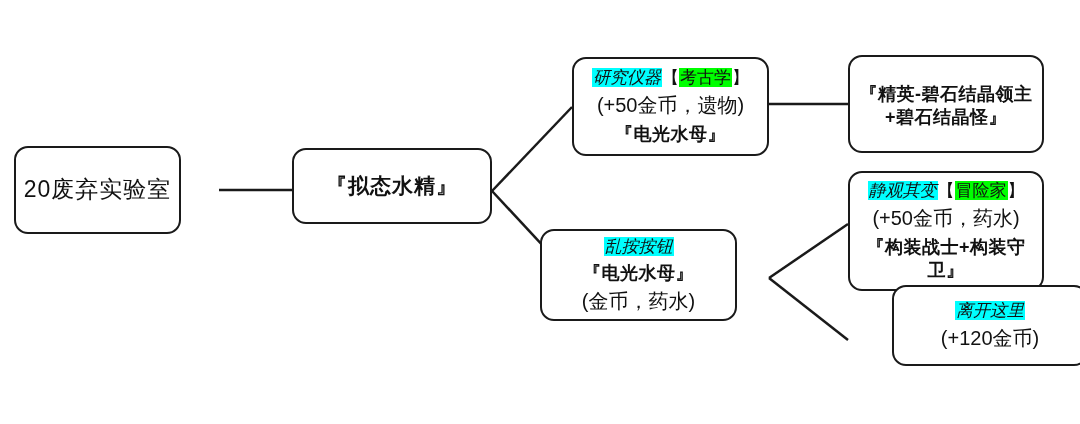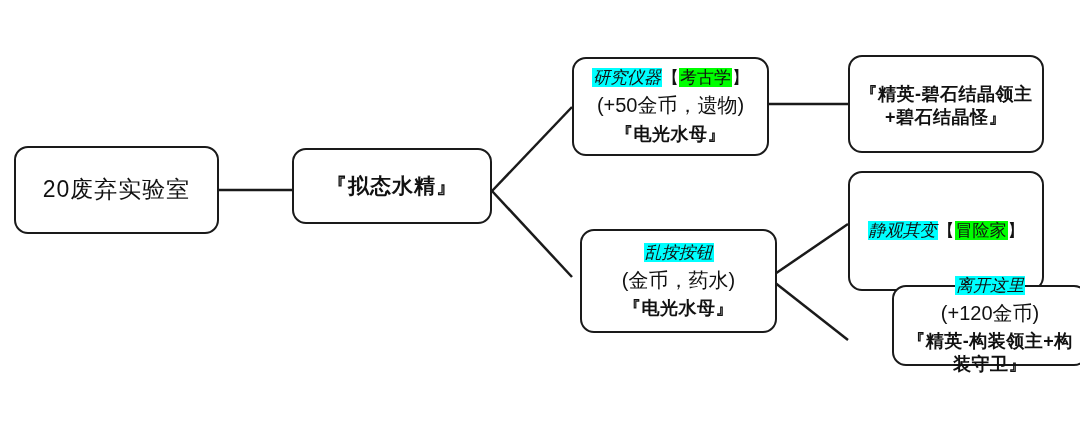--- a/index.html
+++ b/index.html
@@ -74,24 +74,24 @@
     font-style: italic;
   }
   .hl-green {
     background: #00ff00;
     padding: 0 1px;
   }
   .plain {
     background: transparent;
   }
   
-  #node-start   { left: 14px;  top: 146px; width: 205px; height: 88px; }
+  #node-start   { left: 14px;  top: 146px; width: 167px; height: 88px; }
   #node-event   { left: 292px; top: 148px; width: 200px; height: 76px; }
   #node-opt-a   { left: 572px; top: 57px;  width: 197px; height: 99px; }
-  #node-opt-b   { left: 580px; top: 229px; width: 197px; height: 104px; }
+  #node-opt-b   { left: 540px; top: 229px; width: 197px; height: 92px; }
   #node-res-a   { left: 848px; top: 55px;  width: 196px; height: 98px; }
   #node-res-b   { left: 848px; top: 171px; width: 196px; height: 120px; }
   #node-res-c   { left: 848px; top: 285px; width: 196px; height: 81px; margin-left: 44px; }
 </style>
 </head>
 <body>
 
 <div id="canvas">
 
   <svg class="edges" viewBox="0 0 1080 424">
@@ -112,31 +112,32 @@
   </div>
 
   <div class="node" id="node-opt-a">
     <span class="line title-line"><span class="hl-cyan">研究仪器</span><span class="plain">【</span><span class="hl-green">考古学</span><span class="plain">】</span></span>
     <span class="line reward-line">(+50金币，遗物)</span>
     <span class="line monster-line">『电光水母』</span>
   </div>
 
   <div class="node" id="node-opt-b">
     <span class="line title-line"><span class="hl-cyan">乱按按钮</span></span>
+    <span class="line monster-line">『电光水母』</span>
     <span class="line reward-line">(金币，药水)</span>
-    <span class="line monster-line">『电光水母』</span>
   </div>
 
   <div class="node" id="node-res-a">
     <span class="line monster-line">『精英-碧石结晶领主+碧石结晶怪』</span>
   </div>
 
   <div class="node" id="node-res-b">
     <span class="line title-line"><span class="hl-cyan">静观其变</span><span class="plain">【</span><span class="hl-green">冒险家</span><span class="plain">】</span></span>
+    <span class="line reward-line">(+50金币，药水)</span>
+    <span class="line monster-line">『构装战士+构装守卫』</span>
   </div>
 
   <div class="node" id="node-res-c">
     <span class="line title-line"><span class="hl-cyan">离开这里</span></span>
     <span class="line reward-line">(+120金币)</span>
-    <span class="line monster-line">『精英-构装领主+构装守卫』</span>
   </div>
 
 </div>
 
 </body></html>

